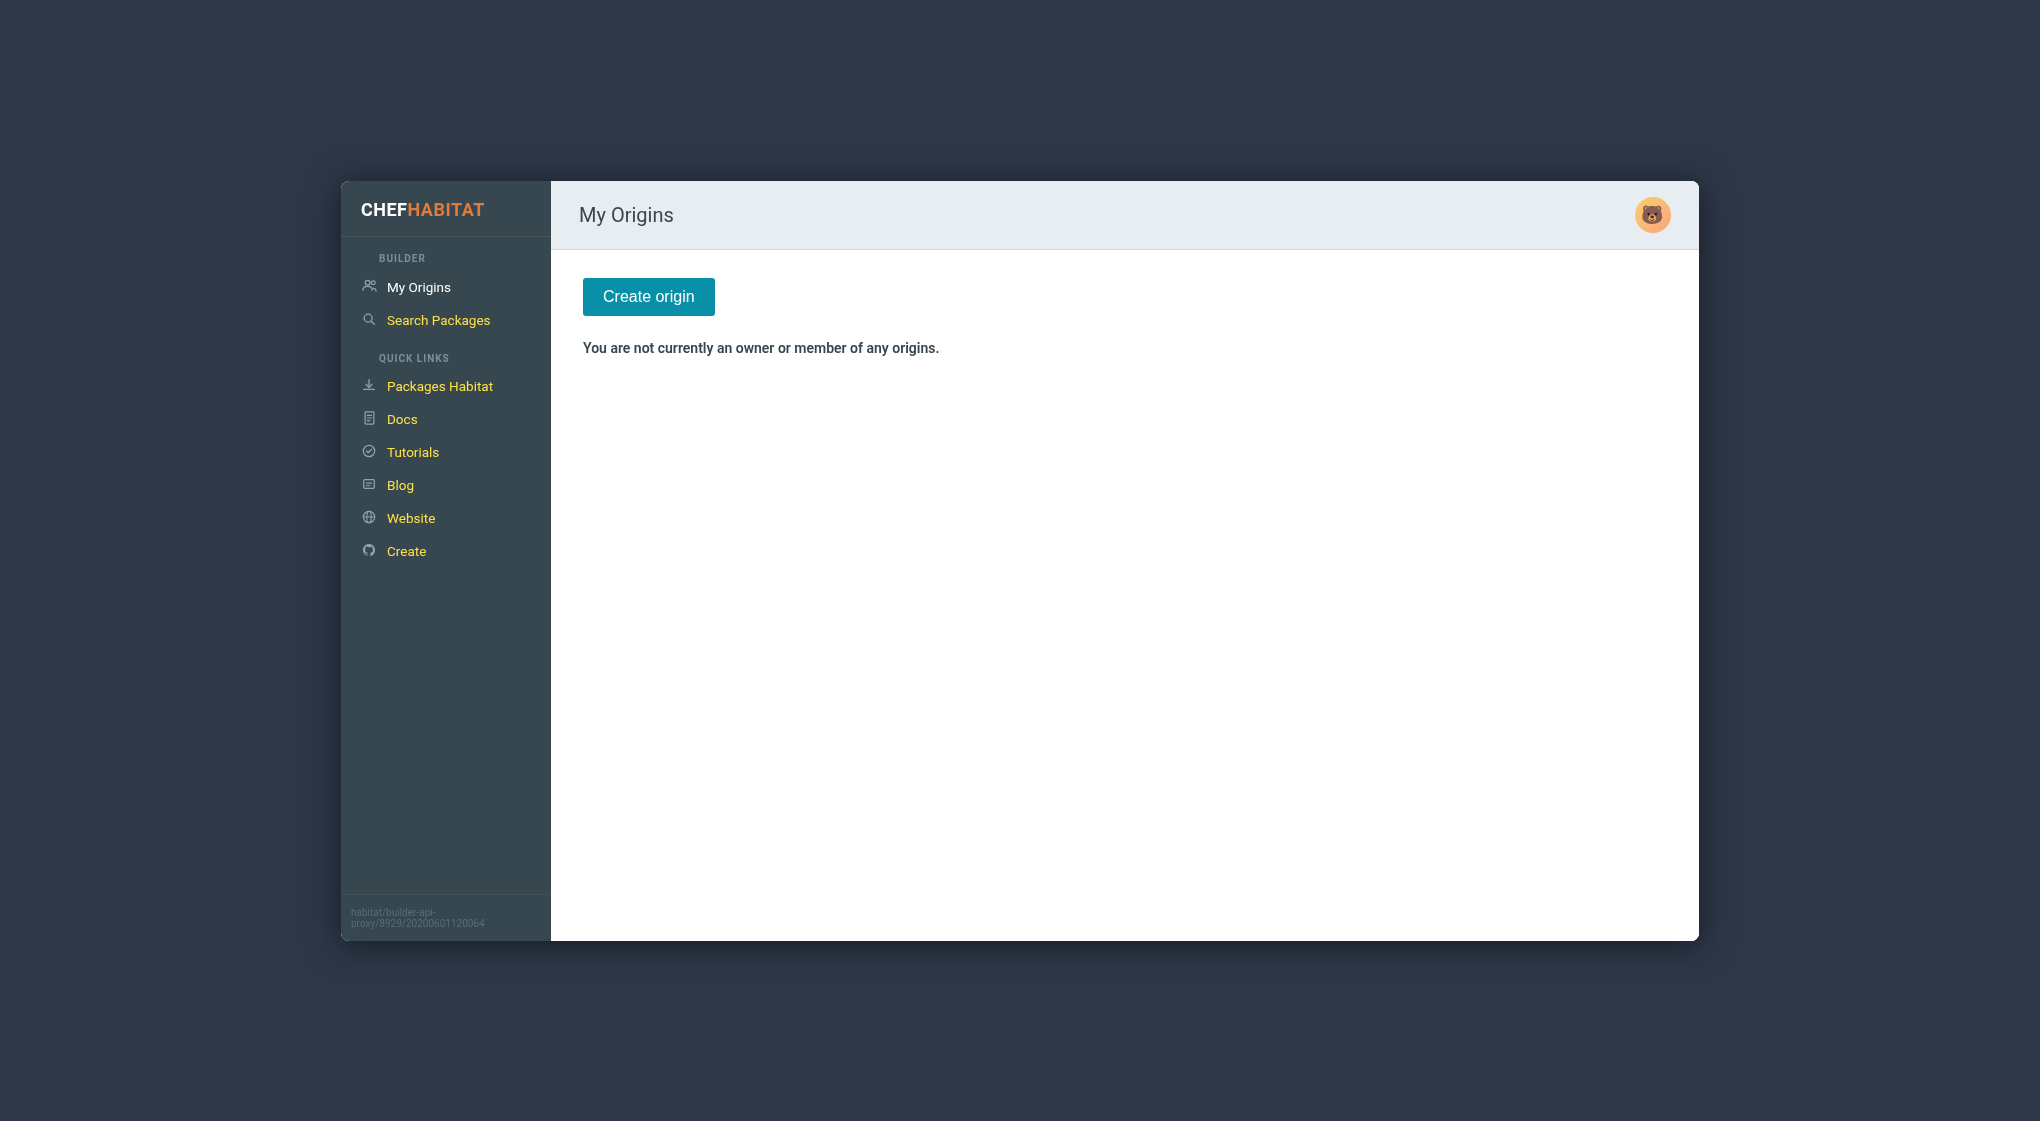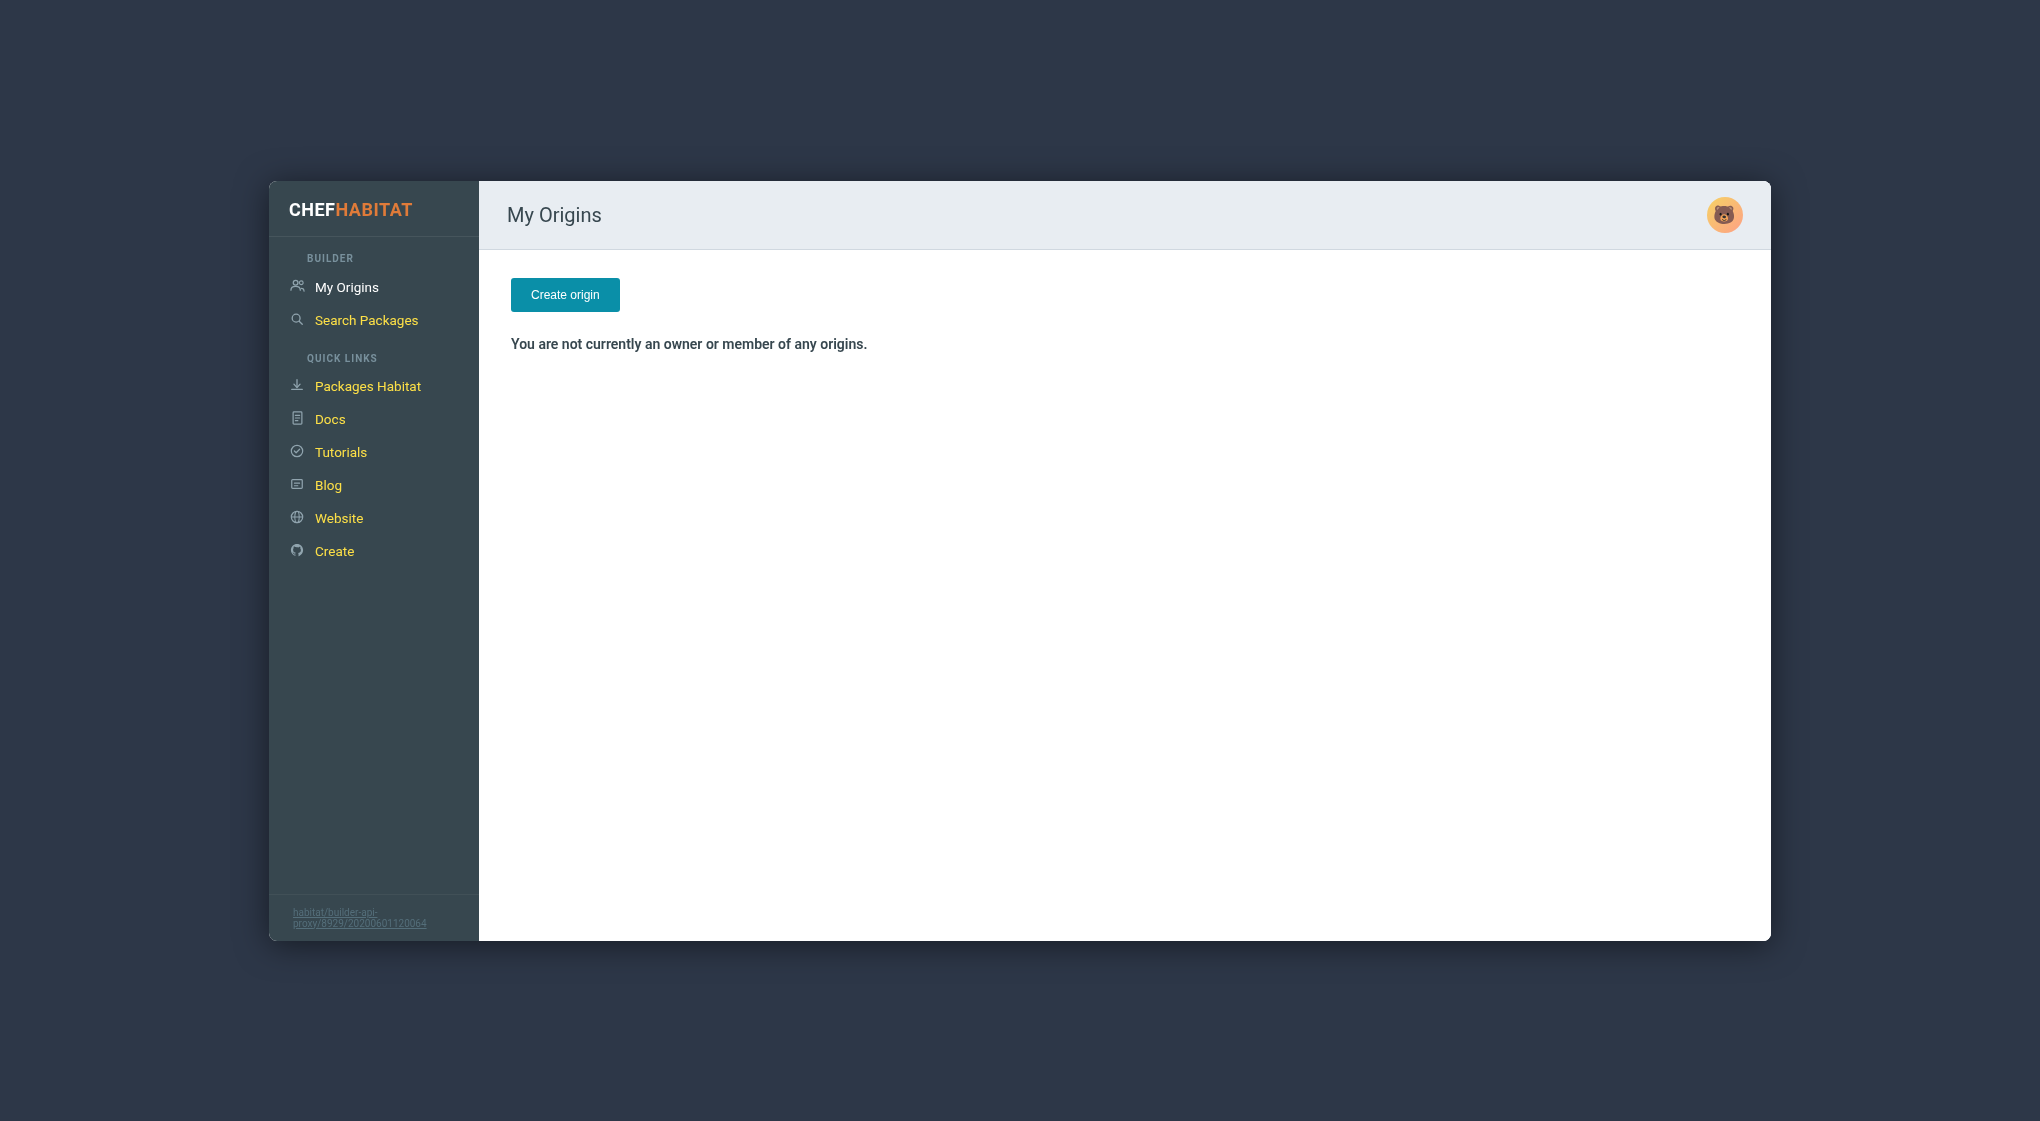--- a/index.html
+++ b/index.html
@@ -7,21 +7,21 @@
     body {
       background: #2d3748;
       display: flex;
       align-items: center;
       justify-content: center;
       min-height: 100vh;
       font-family: -apple-system, BlinkMacSystemFont, 'Segoe UI', Roboto, sans-serif;
     }
 
     .window {
-      width: 1502px;
+      width: 1358px;
       height: 760px;
       background: #fff;
       border-radius: 8px;
       overflow: hidden;
       display: flex;
       flex-direction: column;
       box-shadow: 0 4px 32px rgba(0,0,0,0.5);
     }
 
     .app-layout {
@@ -87,25 +87,24 @@
     .sidebar-item .icon {
       width: 16px;
       text-align: center;
       font-size: 14px;
       flex-shrink: 0;
       color: #90a4ae;
     }
 
     .sidebar-footer {
       margin-top: auto;
-      padding: 12px 24px;
+      padding: 12px 10px;
       font-size: 10px;
       color: #546e7a;
       border-top: 1px solid rgba(255,255,255,0.05);
-      text-decoration: underline;
     }
 
     
     .main-content {
       flex: 1;
       display: flex;
       flex-direction: column;
       background: #f5f7fa;
       overflow: hidden;
     }
@@ -144,21 +143,21 @@
       background: #ffffff;
       padding: 28px 32px;
       overflow-y: auto;
     }
 
     .create-origin-btn {
       background: #0a8fa8;
       color: #ffffff;
       border: none;
       padding: 10px 20px;
-      font-size: 12px;
+      font-size: 16px;
       border-radius: 3px;
       cursor: pointer;
       margin-bottom: 24px;
       font-weight: 500;
     }
 
     .no-origins-msg {
       font-size: 14px;
       font-weight: 600;
       color: #37474f;

